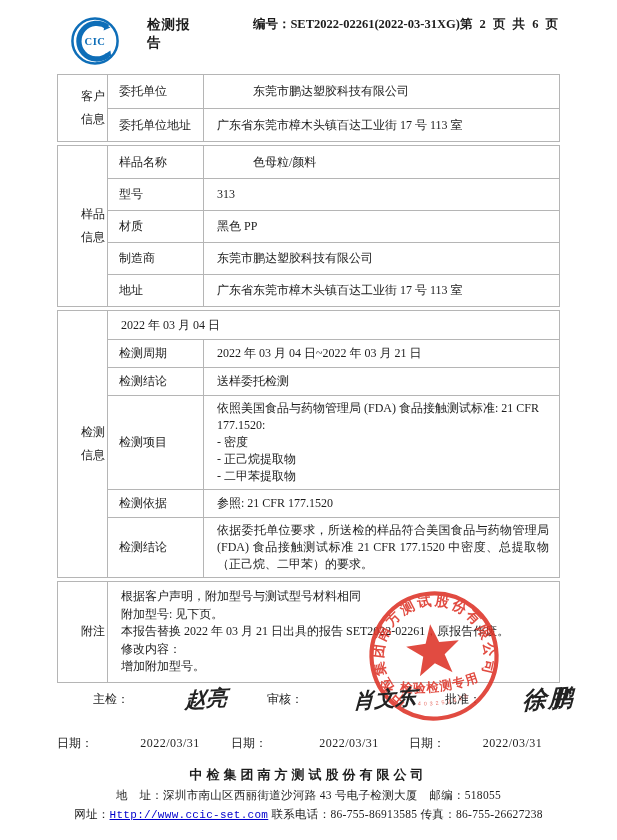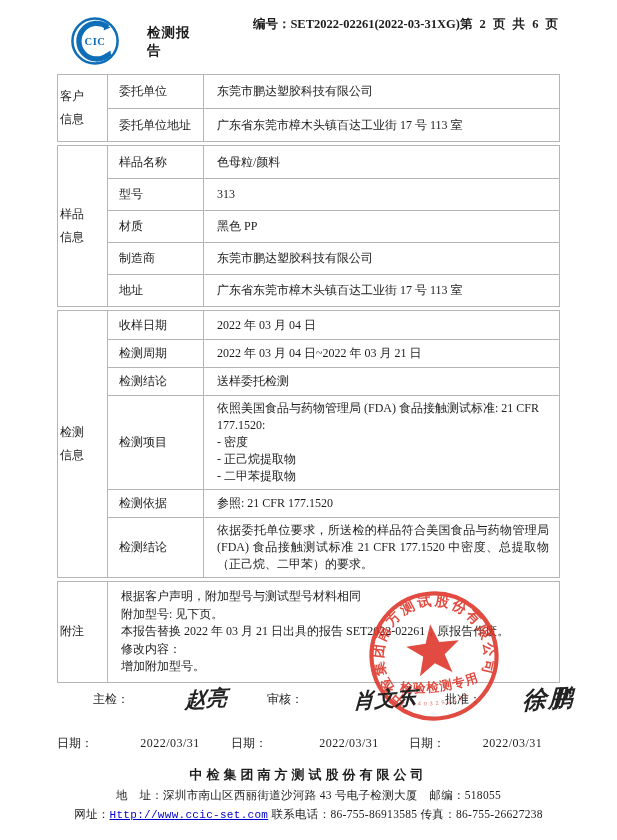--- a/index.html
+++ b/index.html
@@ -7,33 +7,33 @@
   .page {
     position:relative; width:617px; height:840px; margin:0 auto;
     background:#ffffff; overflow:hidden;
     font-family:"Liberation Serif","DejaVu Serif",serif;
     color:#1c1c1c; font-size:12px;
   }
   
   .header { position:absolute; top:16px; left:62px; width:498px; height:52px;
             display:flex; align-items:flex-start; }
   .logo { width:66px; height:50px; flex:0 0 66px; }
-  .hdr-title { margin-left:19px; font-size:13.5px; font-weight:bold; letter-spacing:1px;margin-top:8px; }
+  .hdr-title { margin-left:19px; font-size:13.5px; font-weight:bold; letter-spacing:1px; }
   .hdr-no { margin-left:55px; font-size:12.5px; font-weight:bold; white-space:nowrap; }
   .hdr-page { margin-left:auto; font-size:12.5px; font-weight:bold; letter-spacing:2px; white-space:nowrap; }
   
   .tables { position:absolute; top:74px; left:57px; width:503px; }
   .sec-table { display:flex; border:1px solid #b5b5b5; margin-bottom:3px; background:#fff; }
   .sec-col { flex:0 0 50px; border-right:1px solid #b5b5b5; display:flex;
-             align-items:center; justify-content:flex-start; }
+             align-items:center; justify-content:flex-end; }
   .sec-col span { display:block; width:28px; word-break:break-all;
                   text-align:center; line-height:1.9; }
   .sec-rows { flex:1; display:flex; flex-direction:column; }
   .t-row { display:flex; border-top:1px solid #b5b5b5; }
-  .t-row:first-child { border-top:none; }
+  .t-row:first-child { border-top:none;gap:36px; }
   .cell-label { flex:0 0 96px; border-right:1px solid #b5b5b5;
                 display:flex; align-items:center; padding:4px 4px 4px 11px; }
   .cell-value { flex:1; display:flex; align-items:center; padding:4px 10px 4px 13px;
                 white-space:pre-line; line-height:17px; }
   .h33 { min-height:33px; } .h32 { min-height:32px;text-align:center; } .h28 { min-height:28px; }
   .just .cell-value, .cell-value.just { text-align:justify; }
   .notes-cell { flex:1; padding:6px 10px 6px 13px; white-space:pre-line; line-height:17.5px; }
   
   .sig-area { position:absolute; top:682px; left:57px; width:503px; }
   .sig-row { position:absolute; left:0; width:503px; display:grid;
@@ -119,21 +119,20 @@
         </div>
       </div>
     </div>
 
     <div class="sec-table">
       <div class="sec-col">
           <span>检测信息</span>
         </div>
       <div class="sec-rows">
         <div class="t-row h28">
-          <div class="cell-label">收样日期</div>
           <div class="cell-value">2022 年 03 月 04 日</div>
         </div>
         <div class="t-row h28">
           <div class="cell-label">检测周期</div>
           <div class="cell-value">2022 年 03 月 04 日~2022 年 03 月 21 日</div>
         </div>
         <div class="t-row h28">
           <div class="cell-label">检测结论</div>
           <div class="cell-value">送样委托检测</div>
         </div>

